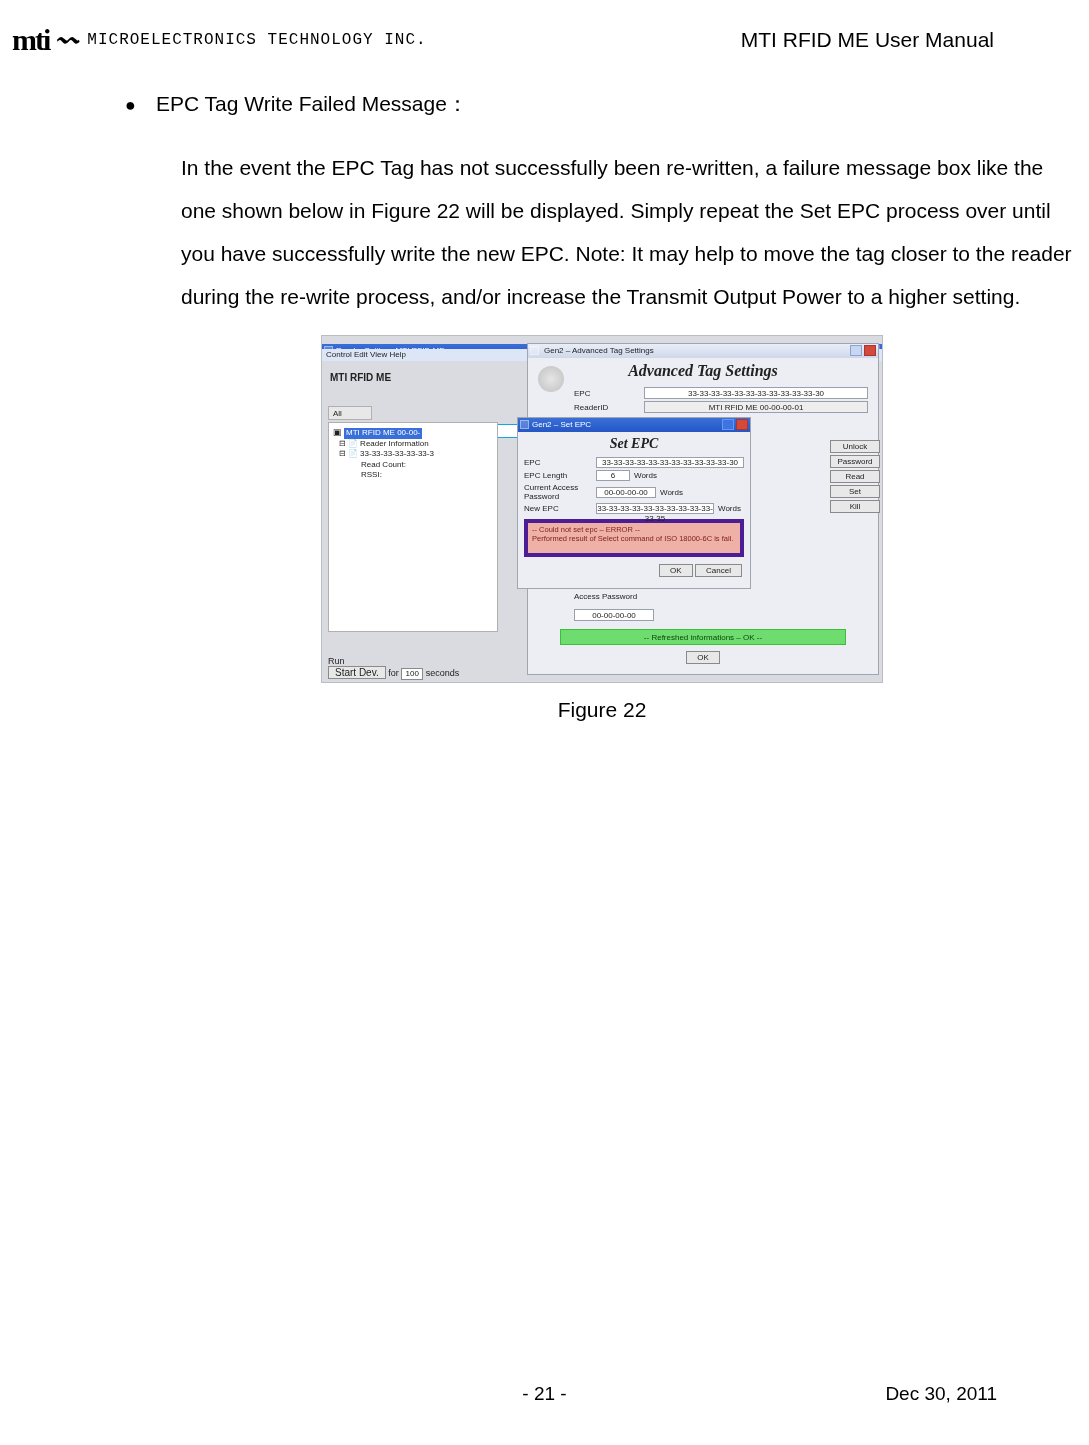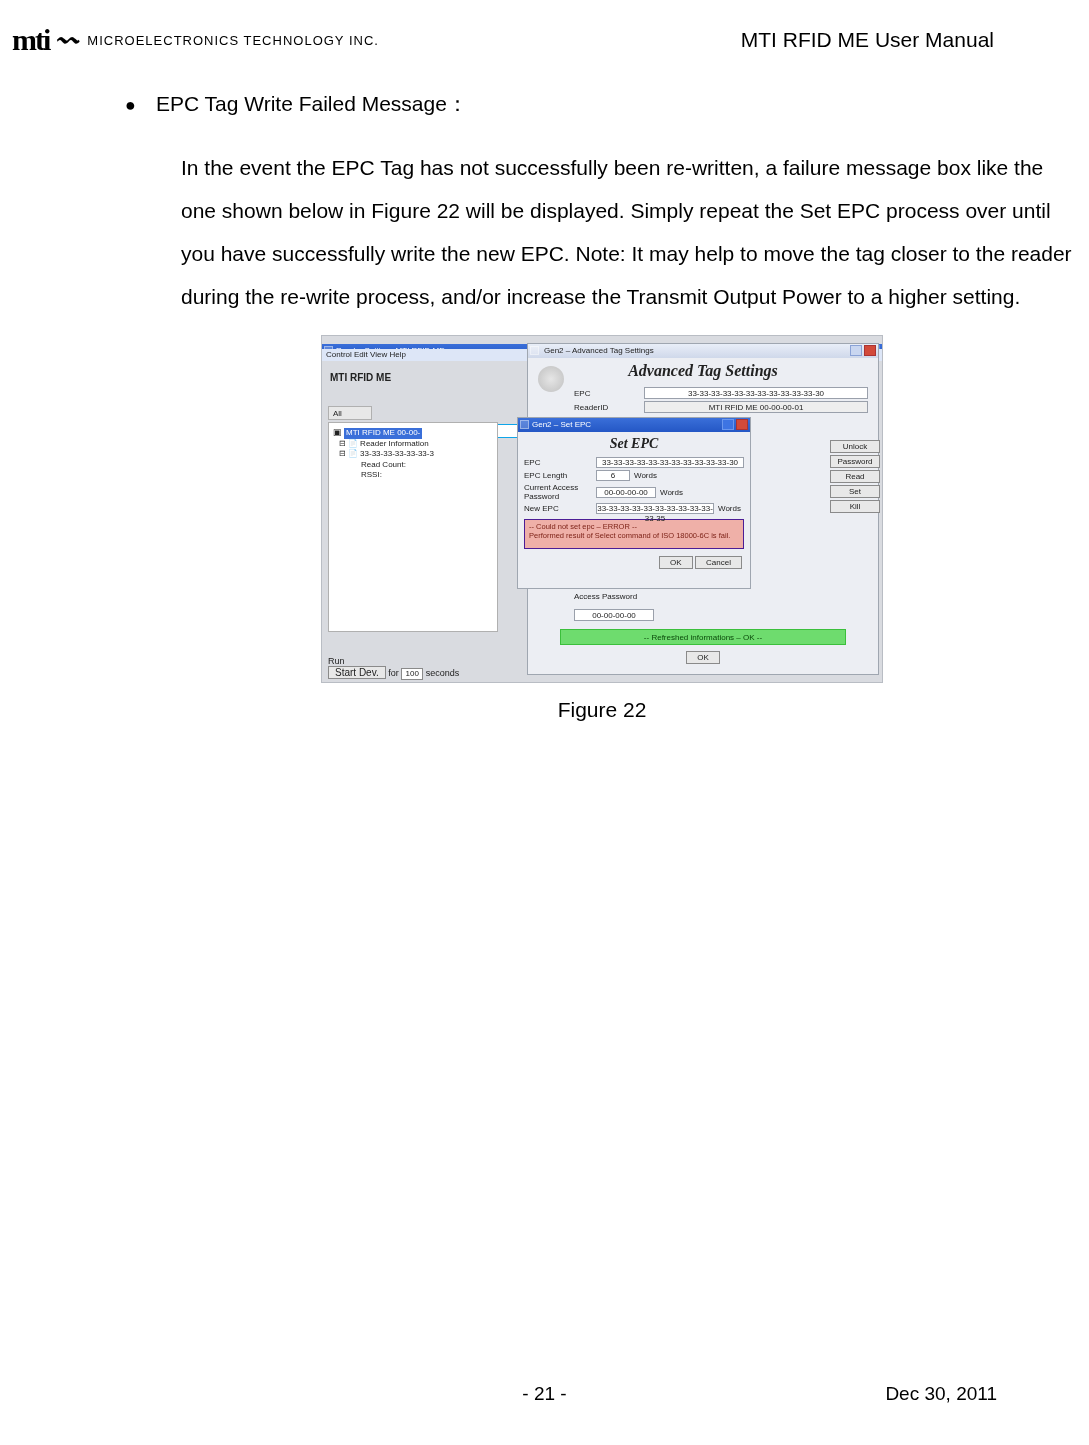--- a/index.html
+++ b/index.html
@@ -20,21 +20,21 @@
       align-items: center;
       justify-content: space-between;
       padding: 0 95px 0 12px;
     }
     .logo-block { display: flex; align-items: center; gap: 8px; }
     .logo-glyph {
       font-family: Georgia, serif; font-weight: bold; font-size: 30px;
       letter-spacing: -2px;
     }
     .logo-wave { font-size: 22px; line-height: 1; }
-    .company-name { font-size: 13px; letter-spacing: 1px; font-family: Liberation Sans, sans-serif; }
+    .company-name { font-size: 16px; letter-spacing: 1px; font-family: Liberation Mono, monospace; }
     .manual-title { font-size: 21px; }
 
     
     .content {
       position: absolute;
       left: 125px; top: 90px; right: 0;
       padding-right: 10px;
     }
     .bullet-row {
       display: flex; align-items: baseline; gap: 20px;
@@ -163,22 +163,22 @@
     .setepc-tb{ height:14px; background:linear-gradient(#3a6fd9,#2457c5); color:#fff; font-size:8px; line-height:14px; padding-left:14px; position:relative;}
     .setepc-tb .win-icon{top:2px;}
     .setepc-close{position:absolute;right:2px;top:1px;width:12px;height:11px;background:#d24a3a;border:1px solid #a33;}
     .setepc-help{position:absolute;right:16px;top:1px;width:12px;height:11px;background:#3d74e3;border:1px solid #6a97ee;}
     .setepc-title{ font-family:Georgia,serif; font-style:italic; font-weight:bold; font-size:14px; text-align:center; padding:4px 0 4px;}
     .se-row{ display:flex; align-items:center; gap:4px; font-size:8px; padding:1px 6px;}
     .se-row .lbl{ width:68px;}
     .se-row .inp{ flex:1; height:11px; background:#fff; border:1px solid #9aa0ab; text-align:center; line-height:10px;}
     .se-row .unit{ width:26px;}
     .err-box{
-      margin:4px 6px; height:30px;
-      background:#efb0a8; border:1px solid #4c1d95; color:#7a1f14;
+      margin:4px 6px; height:38px;
+      background:#efb0a8; border:4px solid #4c1d95; color:#7a1f14;
       font-size:7.5px; padding:2px 4px; line-height:1.2;
     }
     .se-btn-row{ text-align:right; padding:3px 8px; }
 
     
     .ring{
       position:absolute; top:30px; right:18px; width:62px; height:62px;
       border-radius:50%;
       background: conic-gradient(#9fe5a2 0 60%, #e0e0e0 60% 100%);
       mask: radial-gradient(circle, transparent 44%, #000 45%);

